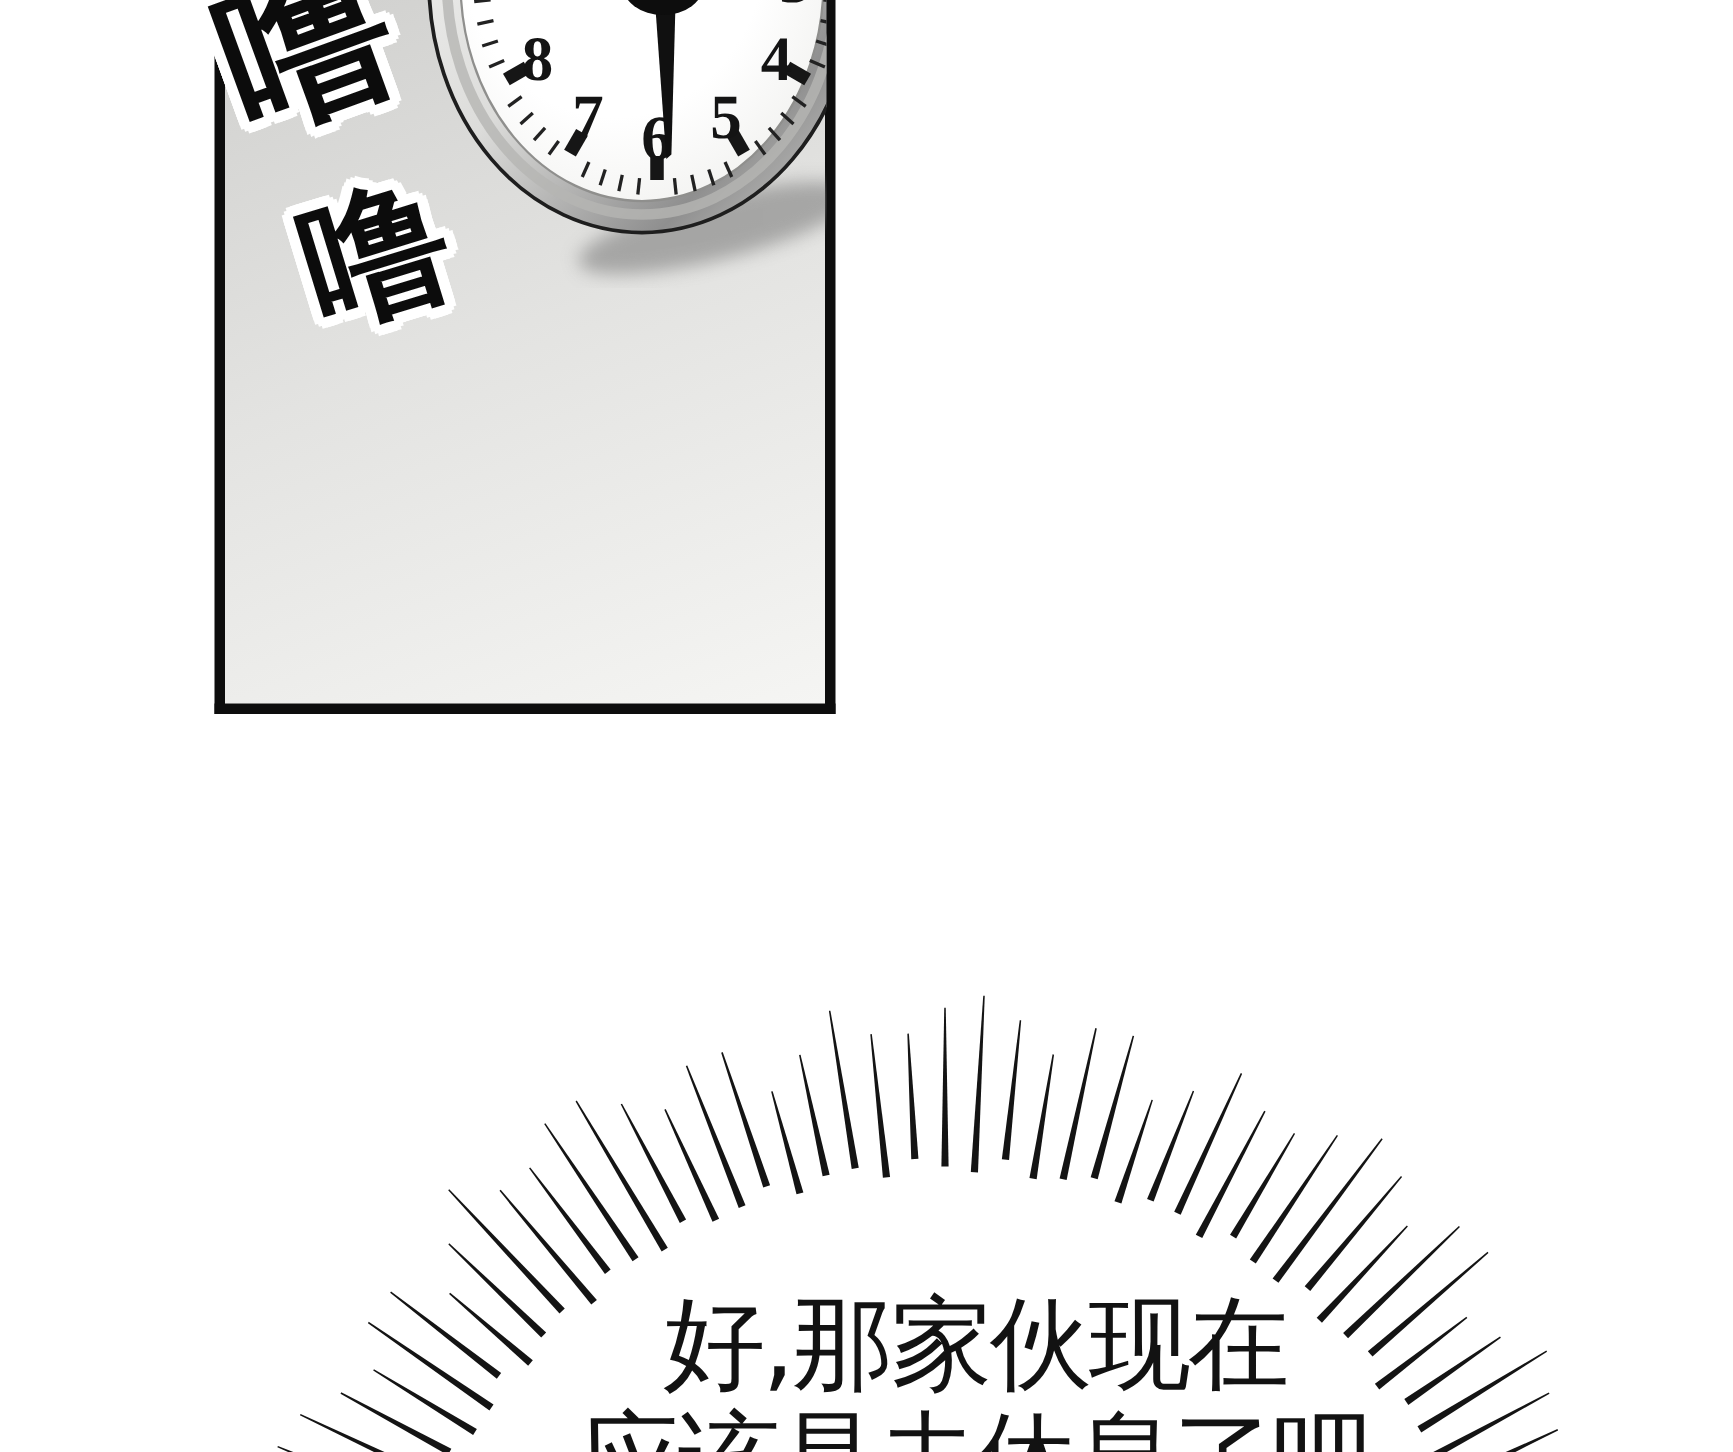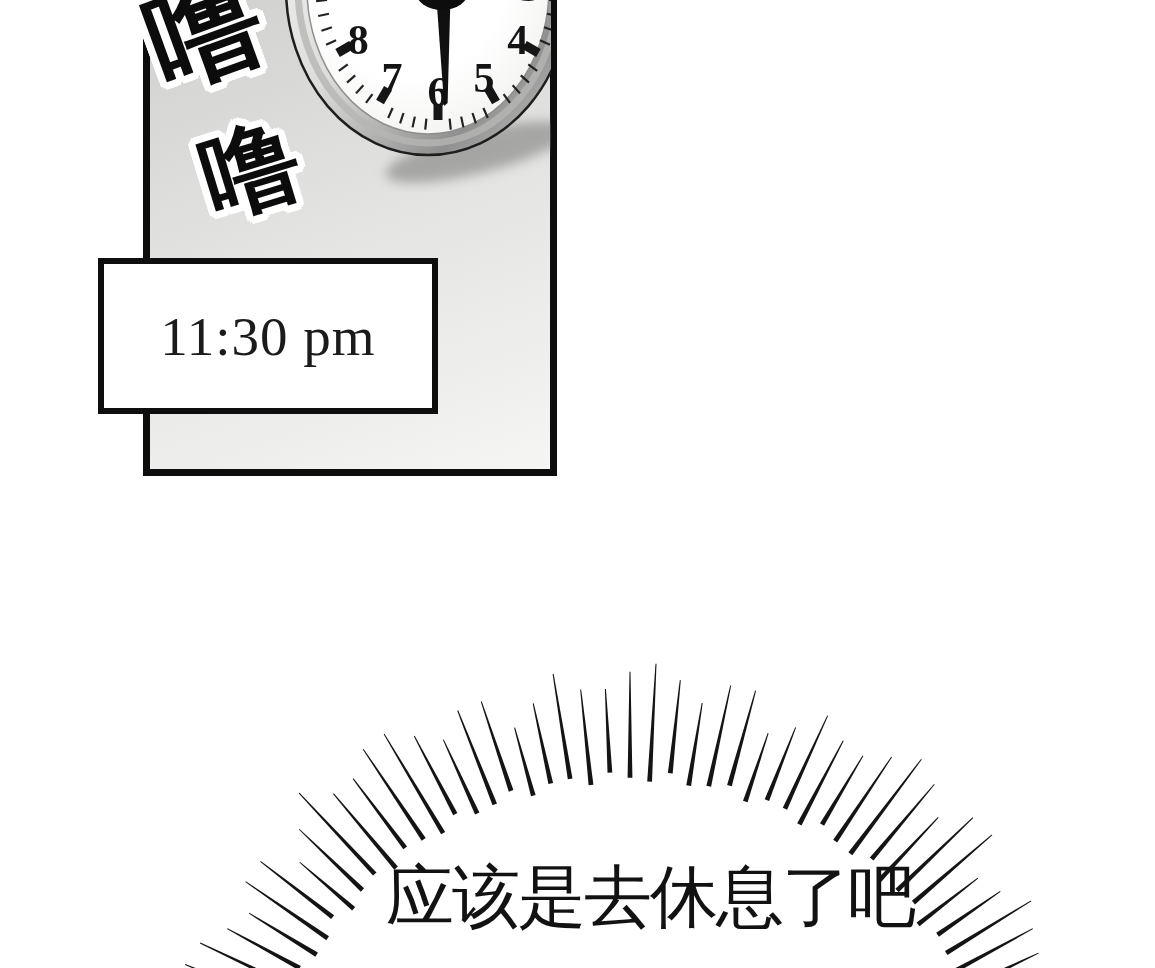--- a/index.html
+++ b/index.html
@@ -143,23 +143,20 @@
       <text x="122.0" y="276.9" dy="0.36em" text-anchor="middle" font-family="Liberation Serif, DejaVu Serif, serif" font-size="42" font-weight="bold" fill="#141414">7</text>
       <text x="88.3" y="238.5" dy="0.36em" text-anchor="middle" font-family="Liberation Serif, DejaVu Serif, serif" font-size="42" font-weight="bold" fill="#141414">8</text>
       <polygon points="179.8,184.2 166.2,187.8 151.5,117.5 157.5,111.5" fill="#121212"></polygon>
       <polygon points="165,178 181,178 177.6,303 174.2,306" fill="#101010"></polygon>
       <ellipse cx="172" cy="190" rx="27" ry="20" fill="#0d0d0d"></ellipse>
     </svg>
 
   <div id="sfx1" class="sfx">噜</div>
   <div id="sfx2" class="sfx">噜</div>
 
-  <div id="timebox">
-    <span>11:30 pm</span>
-  </div>
 
   <svg id="sunburst" viewBox="0 0 1155 968">
     <g id="rays">
         <polygon fill="#141414" points="266.0,1080.4 265.2,1085.1 173.0,1066.9 173.1,1065.9"></polygon>
         <polygon fill="#141414" points="265.8,1059.9 264.7,1064.6 153.7,1036.9 153.9,1035.9"></polygon>
         <polygon fill="#141414" points="281.0,1043.4 279.7,1048.0 186.3,1019.0 186.6,1018.0"></polygon>
         <polygon fill="#141414" points="278.2,1021.7 276.6,1026.3 193.9,995.4 194.3,994.5"></polygon>
         <polygon fill="#141414" points="287.4,1003.8 285.5,1008.3 184.9,964.9 185.3,964.0"></polygon>
         <polygon fill="#141414" points="301.5,988.5 299.4,992.8 199.9,943.5 200.4,942.6"></polygon>
         <polygon fill="#141414" points="300.9,965.9 298.6,970.1 227.0,929.1 227.5,928.2"></polygon>
@@ -206,16 +203,17 @@
         <polygon fill="#141414" points="970.5,988.1 968.4,983.7 1038.3,952.7 1038.7,953.6"></polygon>
         <polygon fill="#141414" points="970.8,1009.8 969.0,1005.3 1058.0,970.9 1058.4,971.8"></polygon>
         <polygon fill="#141414" points="978.0,1028.2 976.4,1023.6 1087.2,987.0 1087.5,987.9"></polygon>
         <polygon fill="#141414" points="991.5,1044.8 990.2,1040.2 1086.8,1014.2 1087.0,1015.1"></polygon>
         <polygon fill="#141414" points="985.8,1066.8 984.8,1062.1 1070.2,1044.2 1070.4,1045.2"></polygon>
         <polygon fill="#141414" points="996.1,1084.9 995.2,1080.2 1100.6,1063.5 1100.8,1064.5"></polygon>
       </g>
   </svg>
 
   <div id="dialog">
+    <div>好,那家伙现在</div>
     <div>应该是去休息了吧</div>
   </div>
 
 </div>
 
 </body></html>

